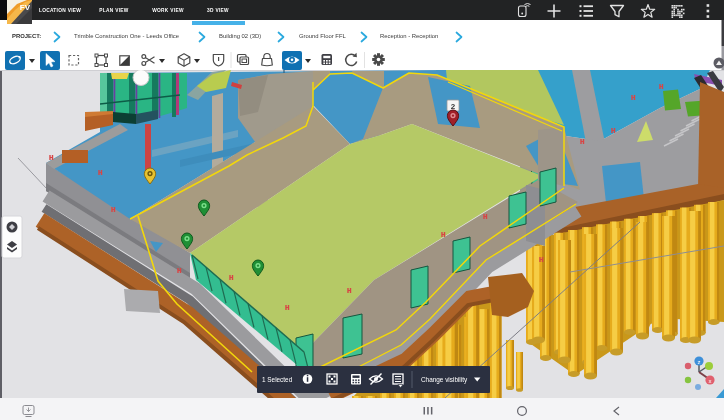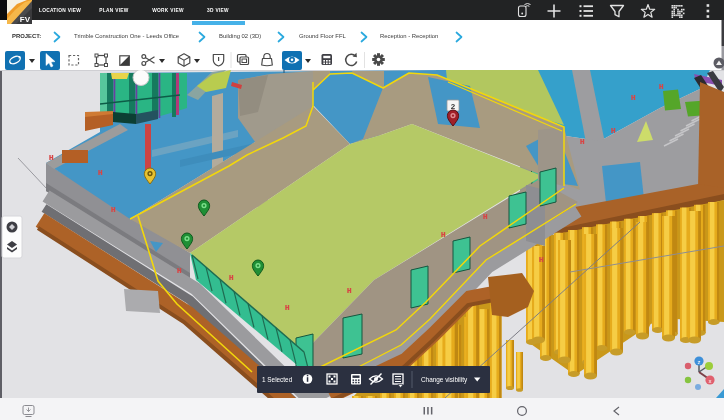--- a/index.html
+++ b/index.html
@@ -2,21 +2,21 @@
 <html><head>
 <meta charset="utf-8">
 <style>
   html,body{margin:0;padding:0;background:#fff;}
   body{width:724px;height:420px;overflow:hidden;position:relative;font-family:"Liberation Sans",sans-serif;}
   .abs{position:absolute;}
   
   #topbar{left:0;top:0;width:724px;height:20px;background:#222324;}
   #leftedge{left:0;top:0;width:7px;height:20px;background:#0c0c0c;}
   #logo{left:7px;top:0;width:25px;height:24px;}
-  #logo span{position:absolute;right:2px;bottom:0;color:#fff;font-size:8px;font-weight:bold;}
+  #logo span{position:absolute;right:2px;bottom:12px;color:#fff;font-size:8px;font-weight:bold;}
   .tab{top:0;height:20px;line-height:21px;color:#fdfdfd;font-size:4.8px;font-weight:bold;letter-spacing:.3px;text-align:center;width:54px;white-space:nowrap;}
   #underline{left:192px;top:20.5px;width:53px;height:4px;background:#45b1e8;z-index:5;}
   
   #crumb{left:0;top:24px;width:724px;height:25px;background:#fff;border-bottom:1px solid #d9d9dc;}
   .bc{top:33px;font-size:5.9px;color:#3c3c3c;white-space:nowrap;}
   
   #tools{left:0;top:49px;width:724px;height:21px;background:#fff;}
   .bluebtn{top:50.5px;width:20px;height:19px;background:#1071b2;border-radius:2px;}
   .dd{width:0;height:0;border-left:3.2px solid transparent;border-right:3.2px solid transparent;border-top:4px solid #2b2b2b;top:58.5px;}
   

